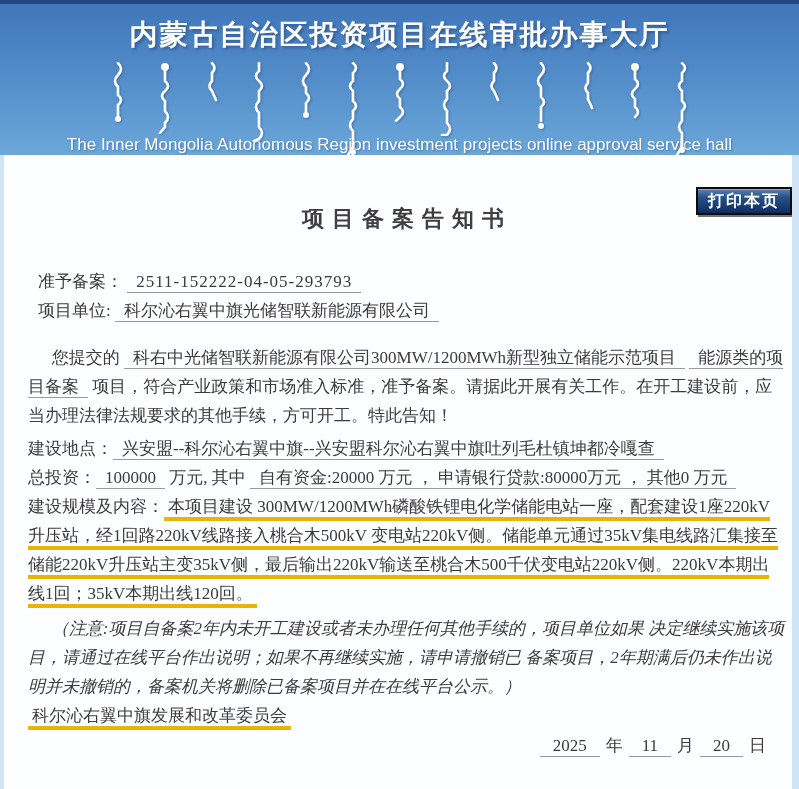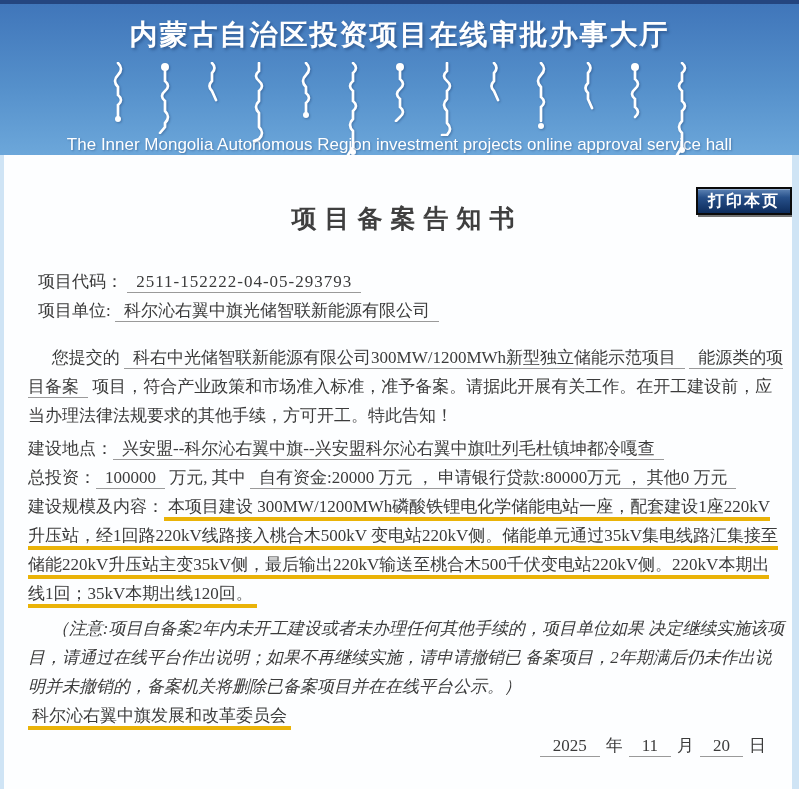--- a/index.html
+++ b/index.html
@@ -74,21 +74,21 @@
     cursor: pointer;
   }
   .doc {
     color: #3b3b3b;
     font-size: 17px;
     line-height: 29px;
     padding: 49px 6px 0 24px;
   }
   .doc-title {
     text-align: center;
-    font-size: 25px;
+    font-size: 22px;
     line-height: 30px;
     letter-spacing: 8px;
     font-weight: 600;
     color: #3f3f3f;
   }
   .u { border-bottom: 1px solid #9a9a9a; padding: 0 9px 1px 9px; text-align: right; }
   .u-tight { border-bottom: 4px solid #eab308; padding: 0 4px 1px 4px; }
   .field-block { margin-top: 33px; }
   .field { padding-left: 10px; }
   .code-value { letter-spacing: 1px; }
@@ -170,21 +170,21 @@
 
   <div class="content">
 
     <button class="print-button">打印本页</button>
 
     <div class="doc">
 
       <div class="doc-title">项目备案告知书</div>
 
       <div class="field-block">
-        <div class="field"><span>项目代码：</span> <span class="u code-value">2511-152222-04-05-293793</span></div>
+        <div class="field"><span>准予备案：</span> <span class="u code-value">2511-152222-04-05-293793</span></div>
         <div class="field"><span>项目单位:</span> <span class="u">科尔沁右翼中旗光储智联新能源有限公司</span></div>
       </div>
 
       <p class="notice-para"><span>您提交的</span>  <span class="u">科右中光储智联新能源有限公司300MW/1200MWh新型独立储能示范项目</span>  <span class="u">能源类的项目备案</span> <span>项目，符合产业政策和市场准入标准，准予备案。请据此开展有关工作。在开工建设前，应当办理法律法规要求的其他手续，方可开工。特此告知！</span></p>
 
       <div class="detail-block">
         <div><span>建设地点：</span><span class="u">兴安盟--科尔沁右翼中旗--兴安盟科尔沁右翼中旗吐列毛杜镇坤都冷嘎查</span></div>
         <div><span>总投资：</span><span class="u">100000</span> <span>万元, 其中</span> <span class="u">自有资金:20000 万元 ， 申请银行贷款:80000万元 ， 其他0  万元</span></div>
         <div><span>建设规模及内容：</span><span class="u-tight">本项目建设 300MW/1200MWh磷酸铁锂电化学储能电站一座，配套建设1座220kV升压站，经1回路220kV线路接入桃合木500kV 变电站220kV侧。储能单元通过35kV集电线路汇集接至储能220kV升压站主变35kV侧，最后输出220kV输送至桃合木500千伏变电站220kV侧。220kV本期出线1回；35kV本期出线120回。</span></div>
       </div>

